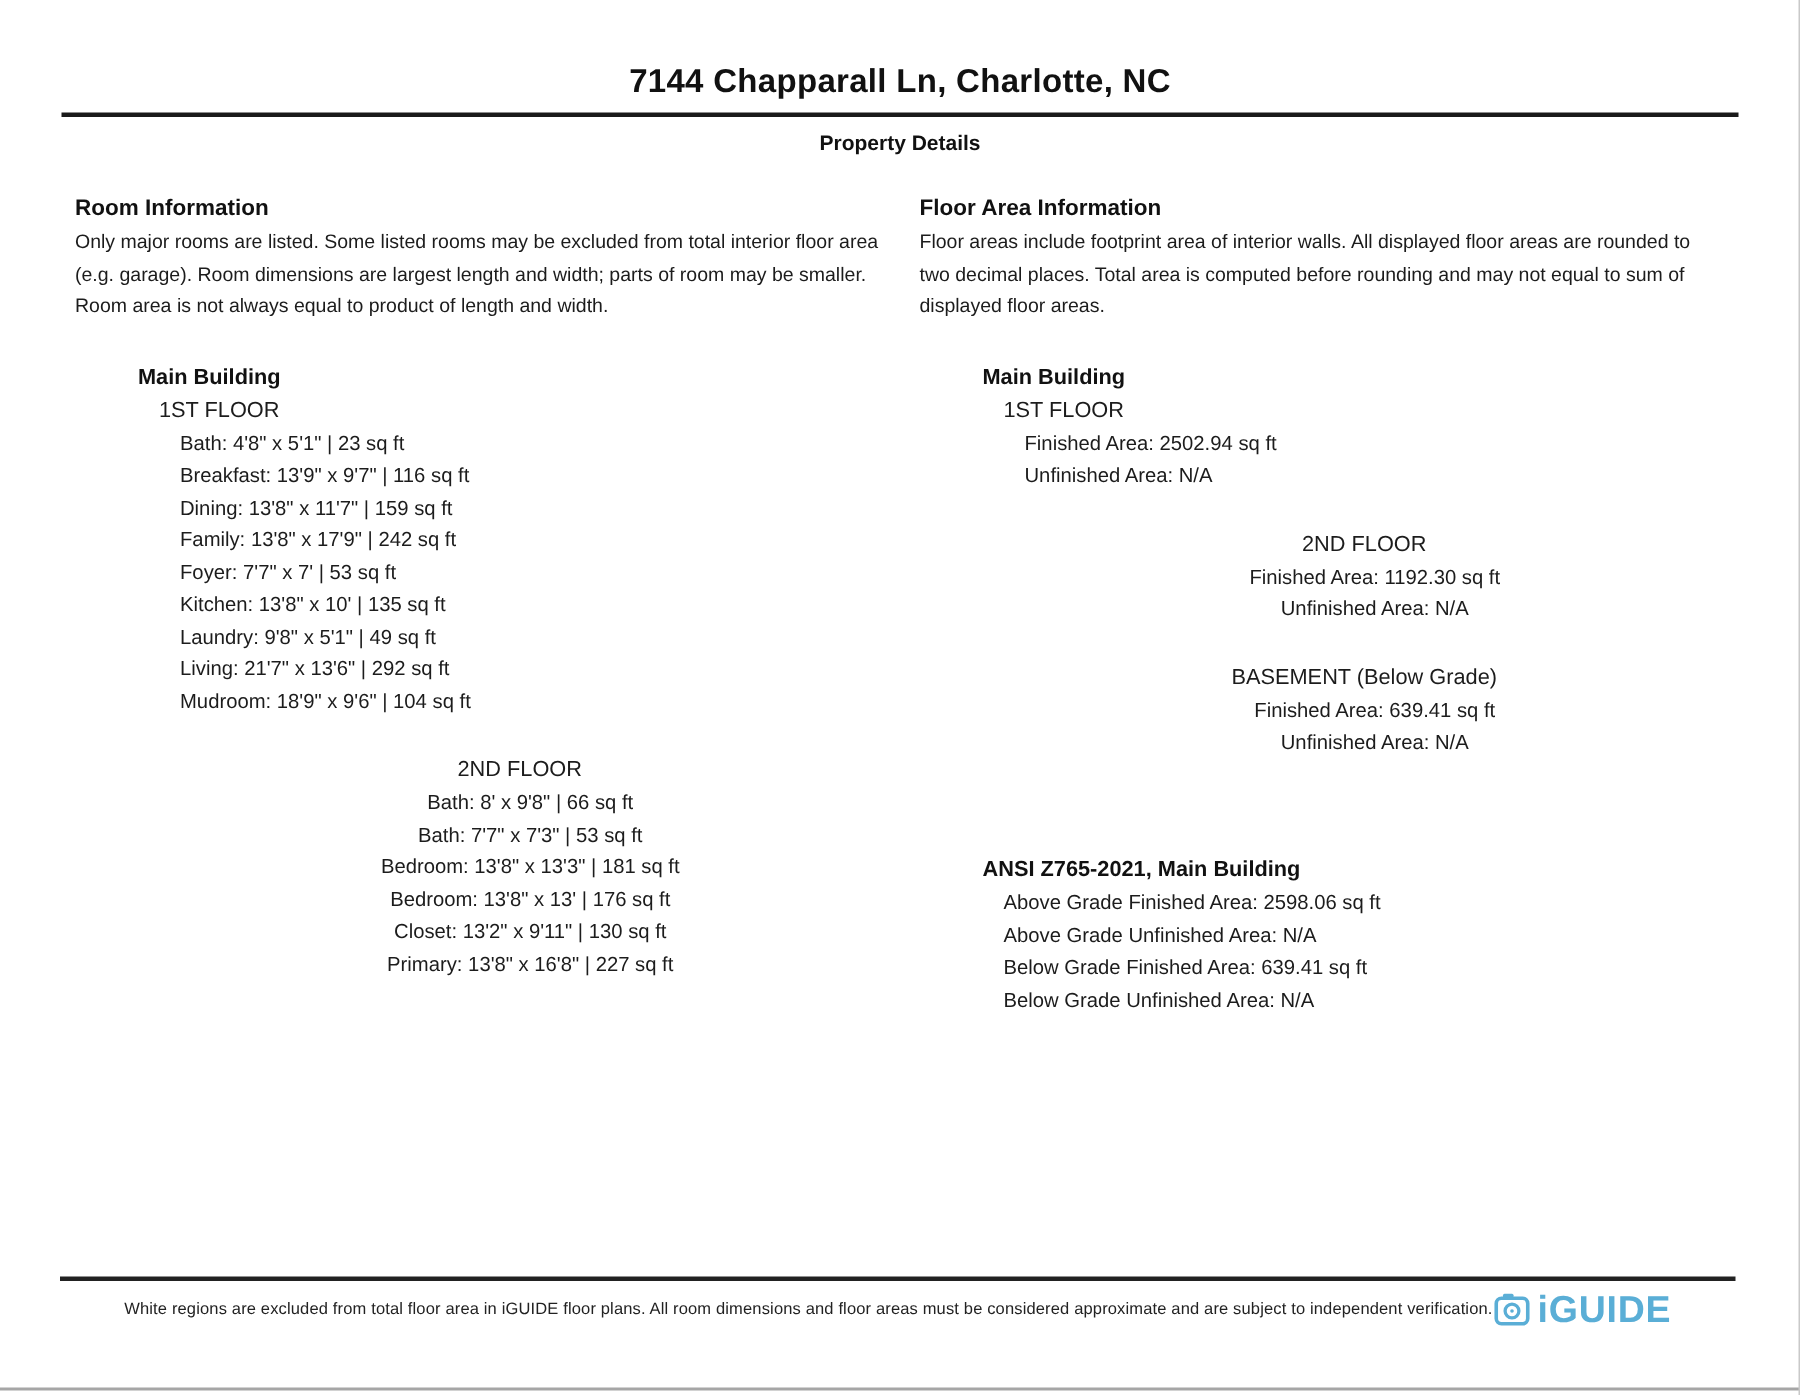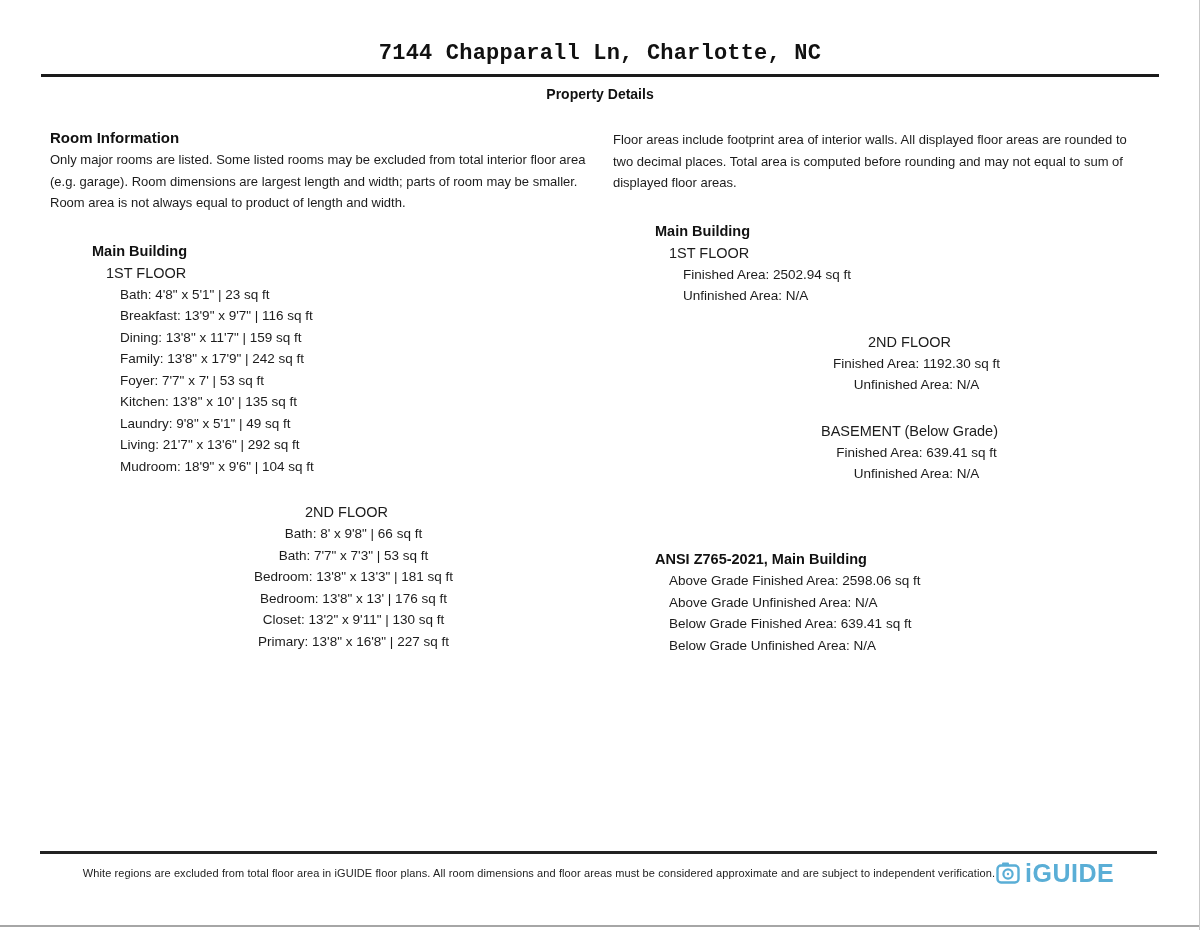--- a/index.html
+++ b/index.html
@@ -8,21 +8,21 @@
     width: 1200px; height: 930px;
     background: #ffffff;
     font-family: "Liberation Sans", sans-serif;
     color: #1c1c1c;
     position: relative;
     overflow: hidden;
   }
   .header { text-align: center; padding-top: 41px; }
   .page-title {
     font-size: 22px; font-weight: bold; margin: 0 0 8px 0;
-    letter-spacing: 0.2px; color: #111; font-family: Liberation Mono, monospace;
+    letter-spacing: 0.2px; color: #111;
   }
   .title-rule {
     margin: 0 41px; height: 0;
     border-bottom: 3px solid #1a1a1a;
   }
   .page-subtitle {
     font-size: 14px; font-weight: bold; margin-top: 9px; color: #111;
   }
   .columns {
     display: flex; padding: 0 50px; margin-top: 27px; gap: 26px;
@@ -101,20 +101,21 @@
         <div class="room-line">Bedroom: 13'8" x 13'3" | 181 sq ft</div>
         <div class="room-line">Bedroom: 13'8" x 13' | 176 sq ft</div>
         <div class="room-line">Closet: 13'2" x 9'11" | 130 sq ft</div>
         <div class="room-line">Primary: 13'8" x 16'8" | 227 sq ft</div>
       </div>
 
     </div>
   </div>
 
   <div class="col">
+    <div class="section-heading">Floor Area Information</div>
     <p class="section-desc">Floor areas include footprint area of interior walls. All displayed floor areas are rounded to two decimal places. Total area is computed before rounding and may not equal to sum of displayed floor areas.</p>
 
     <div class="building">
       <div class="building-name">Main Building</div>
 
       <div class="floor-block">
         <div class="floor-name">1ST FLOOR</div>
         <div class="area-line">Finished Area: 2502.94 sq ft</div>
         <div class="area-line">Unfinished Area: N/A</div>
       </div>

